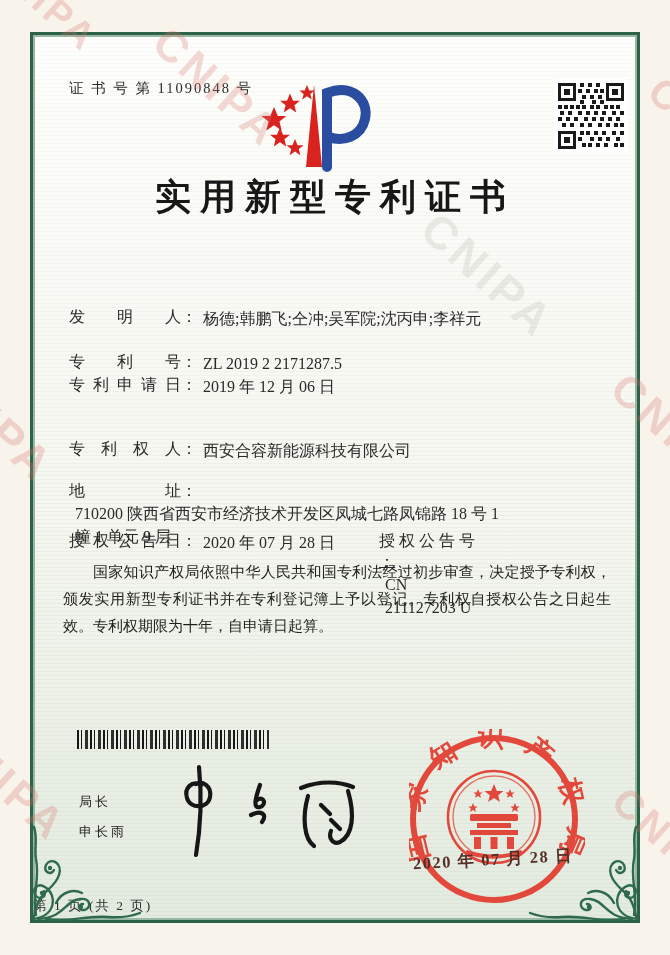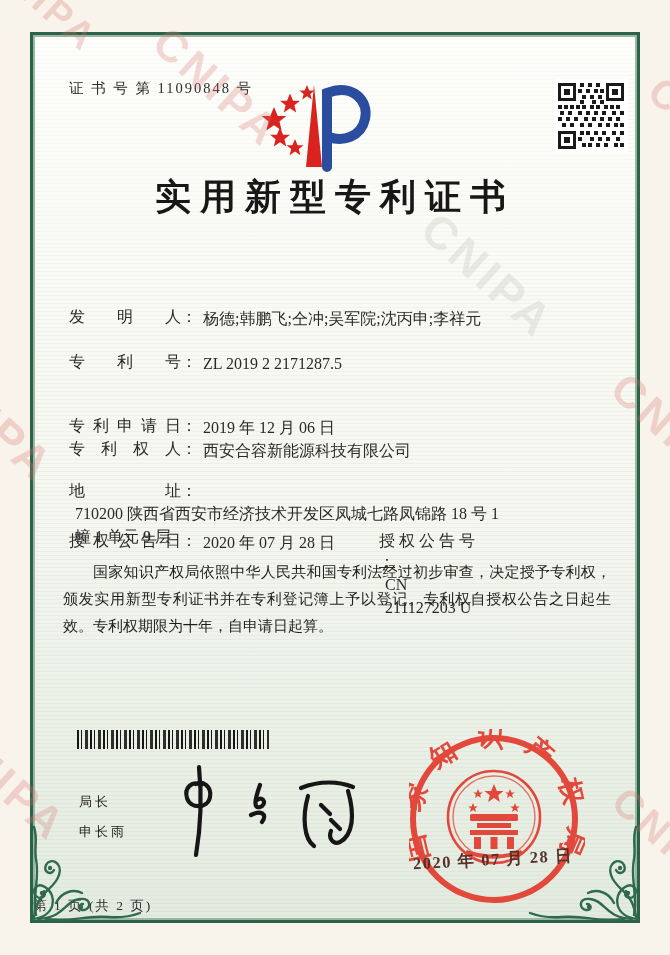--- a/index.html
+++ b/index.html
@@ -111,21 +111,21 @@
     </svg>
 
     <div class="abs title">实用新型专利证书</div>
 
     <div class="abs row" style="top:272px">
       <span class="flabel">发明人</span><span class="fcolon">：</span><span class="fvalue">杨德;韩鹏飞;仝冲;吴军院;沈丙申;李祥元</span>
     </div>
     <div class="abs row" style="top:317px">
       <span class="flabel">专利号</span><span class="fcolon">：</span><span class="fvalue">ZL 2019 2 2171287.5</span>
     </div>
-    <div class="abs row" style="top:381px">
+    <div class="abs row" style="top:340px">
       <span class="flabel">专利申请日</span><span class="fcolon">：</span><span class="fvalue">2019 年 12 月 06 日</span>
     </div>
     <div class="abs row" style="top:404px">
       <span class="flabel">专利权人</span><span class="fcolon">：</span><span class="fvalue">西安合容新能源科技有限公司</span>
     </div>
     <div class="abs row" style="top:446px">
       <span class="flabel">地址</span><span class="fcolon">：</span><span class="fvalue fvalue-wrap">710200 陕西省西安市经济技术开发区凤城七路凤锦路 18 号 1 幢 1 单元 9 层</span>
     </div>
     <div class="abs row" style="top:496px">
       <span class="flabel">授权公告日</span><span class="fcolon">：</span><span class="fvalue">2020 年 07 月 28 日</span>

